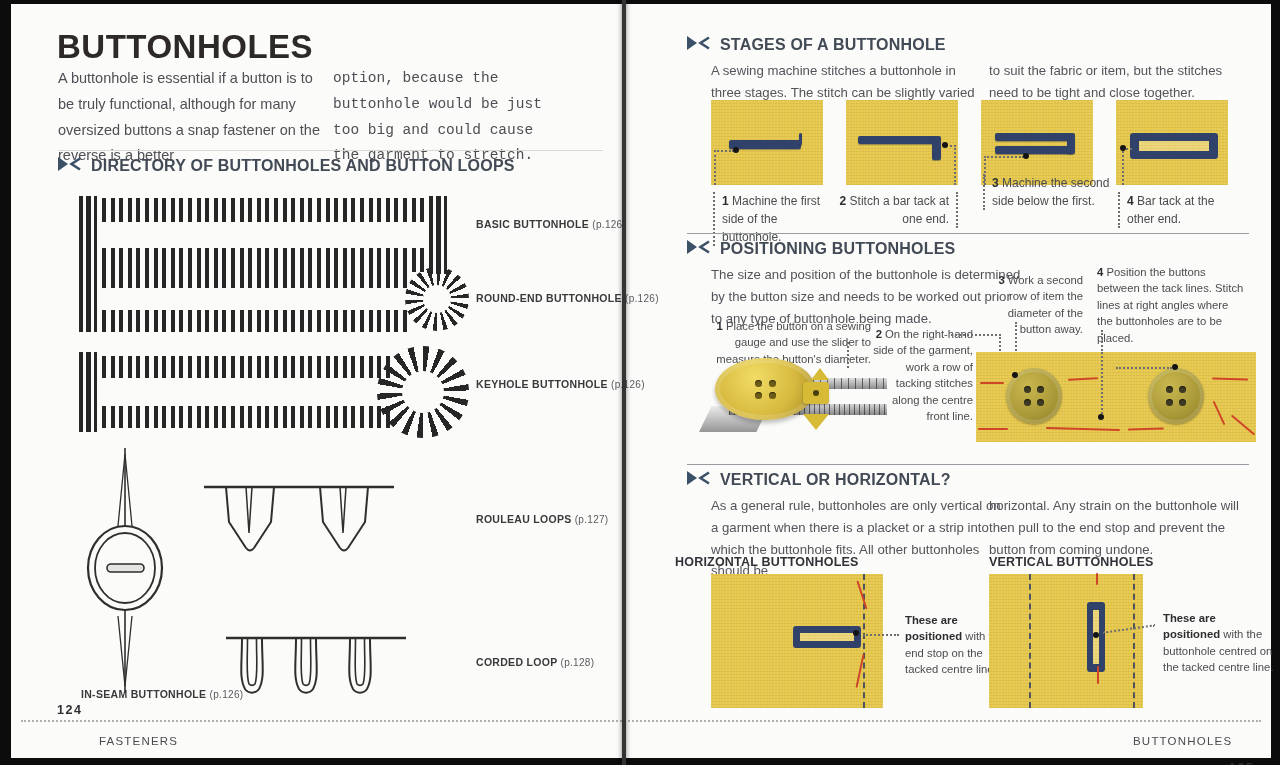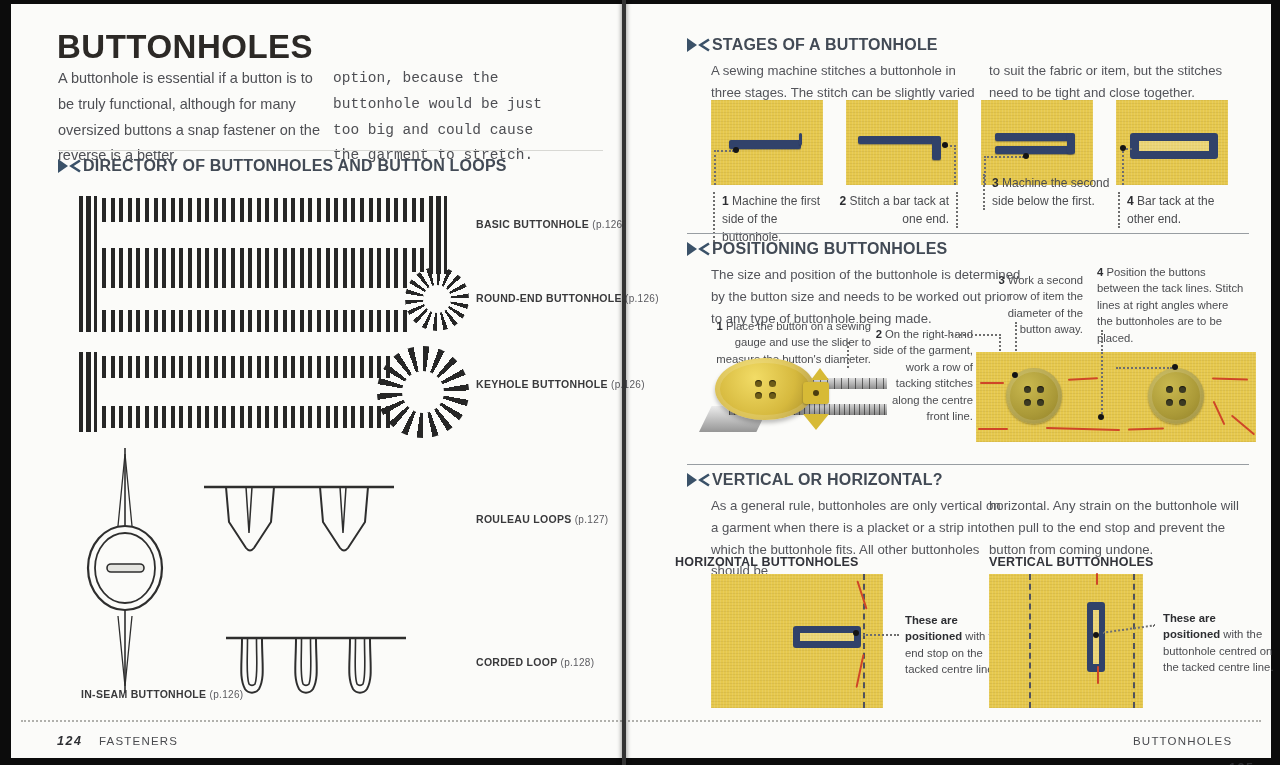--- a/index.html
+++ b/index.html
@@ -6,21 +6,21 @@
   body{width:1280px;height:765px;position:relative;background:#0c0c0c;
        font-family:"Liberation Sans", sans-serif; overflow:hidden;}
   .abs{position:absolute;}
   #frame{position:absolute;inset:0;background:#0c0c0c;}
   #spread{position:absolute;left:11px;right:9px;top:4px;bottom:7px;background:#fbfbf9;}
   #gutter{position:absolute;left:622px;top:0;bottom:0;width:4px;background:#333;
           box-shadow:0 0 4px 1px rgba(0,0,0,.35);}
   
   .page-title{font-size:33px;font-weight:bold;letter-spacing:.5px;color:#2c2926;}
   .intro-t{font-size:14.5px;line-height:1.78;color:#4e4f54;}
-  .sec-h{display:flex;align-items:center;gap:1px;font-weight:bold;font-size:16px;
+  .sec-h{display:flex;gap:9px;font-weight:bold;font-size:16px;
          color:#42495442;letter-spacing:.2px;color:#424a55;}
   .body-t{font-size:13.2px;line-height:1.65;color:#53545a;}
   .lbl{font-weight:bold;font-size:10.5px;letter-spacing:.3px;color:#39393b;white-space:nowrap;}
   .lbl .ref{font-weight:normal;color:#5a5a5f;font-size:10px;}
   .step-cap{font-size:12px;line-height:1.5;color:#4b4c50;}
   .step-cap b,.ann b{color:#2c2d31;}
   .ann{font-size:11.3px;line-height:1.45;color:#4b4c50;}
   .subhead{font-size:12.5px;font-weight:bold;color:#313239;letter-spacing:.2px;}
   .footer-t{font-size:11.5px;letter-spacing:1.2px;color:#4a4b4f;}
   .footer-n{font-size:12.5px;font-weight:bold;letter-spacing:1.5px;color:#2e2f33;}
@@ -343,20 +343,20 @@
     <div class="abs redst" style="left:100px;top:100px;width:18px;transform:rotate(90deg);"></div>
     <div class="abs redst" style="left:102px;top:4px;width:12px;transform:rotate(90deg);"></div>
     <div class="abs dot" style="left:104px;top:58px;"></div>
   </div>
   <div class="abs doth" style="left:1092px;top:624px;width:52px;transform:rotate(-8deg);"></div>
   <div class="abs ann" style="left:1152px;top:606px;width:112px;">
     <b>These are positioned</b><span> with the buttonhole centred on the tacked centre line.</span>
   </div>
 
   <div class="abs" style="left:10px;top:716px;width:1240px;border-top:2px dotted #b0b0ac;"></div>
-  <div class="abs footer-n" style="left:46px;top:730px;font-style:italic;">124</div>
+  <div class="abs footer-n" style="left:46px;top:699px;">124</div>
   <div class="abs footer-t" style="left:88px;top:731px;">FASTENERS</div>
   <div class="abs footer-t" style="left:1122px;top:731px;">BUTTONHOLES</div>
   <div class="abs footer-n" style="left:1218px;top:730px;margin-top:27px;">125</div>
 
 </div>
 <div id="gutter"></div>
 </div>
 
 </body></html>

